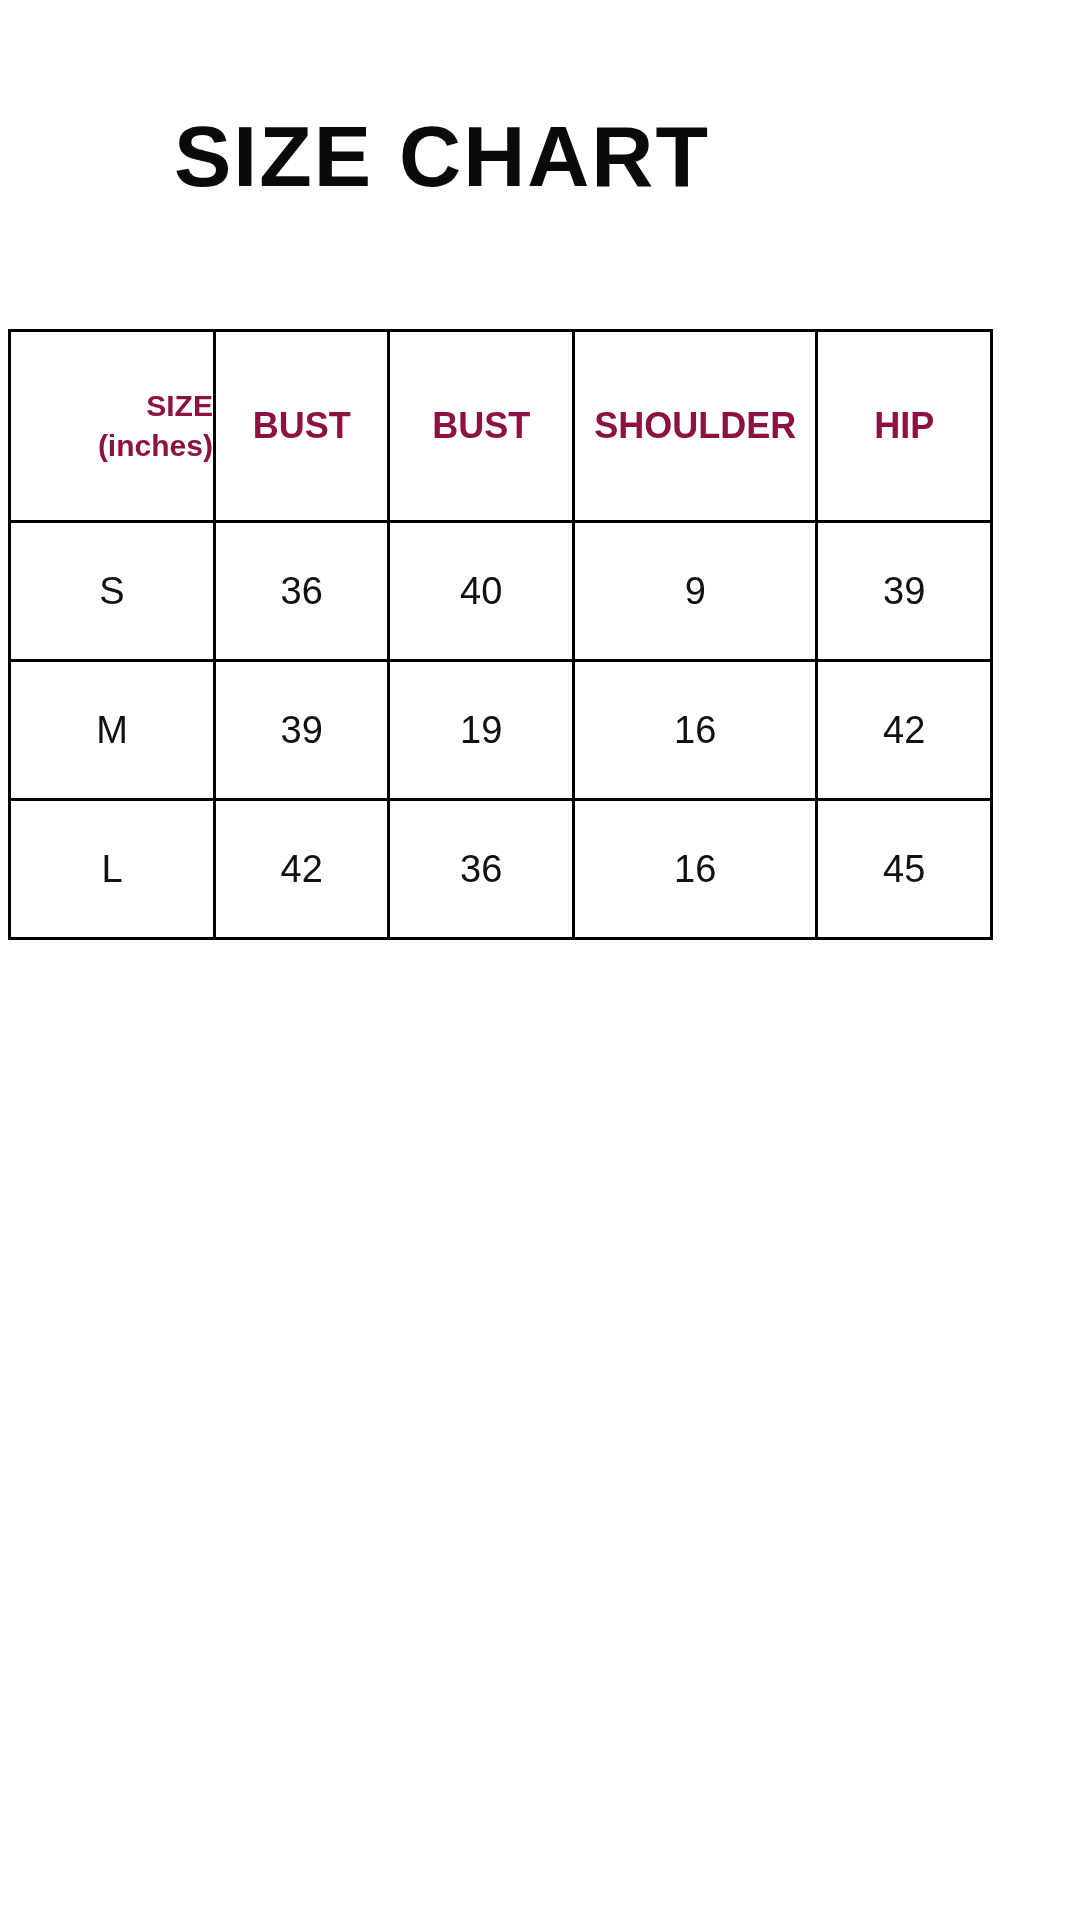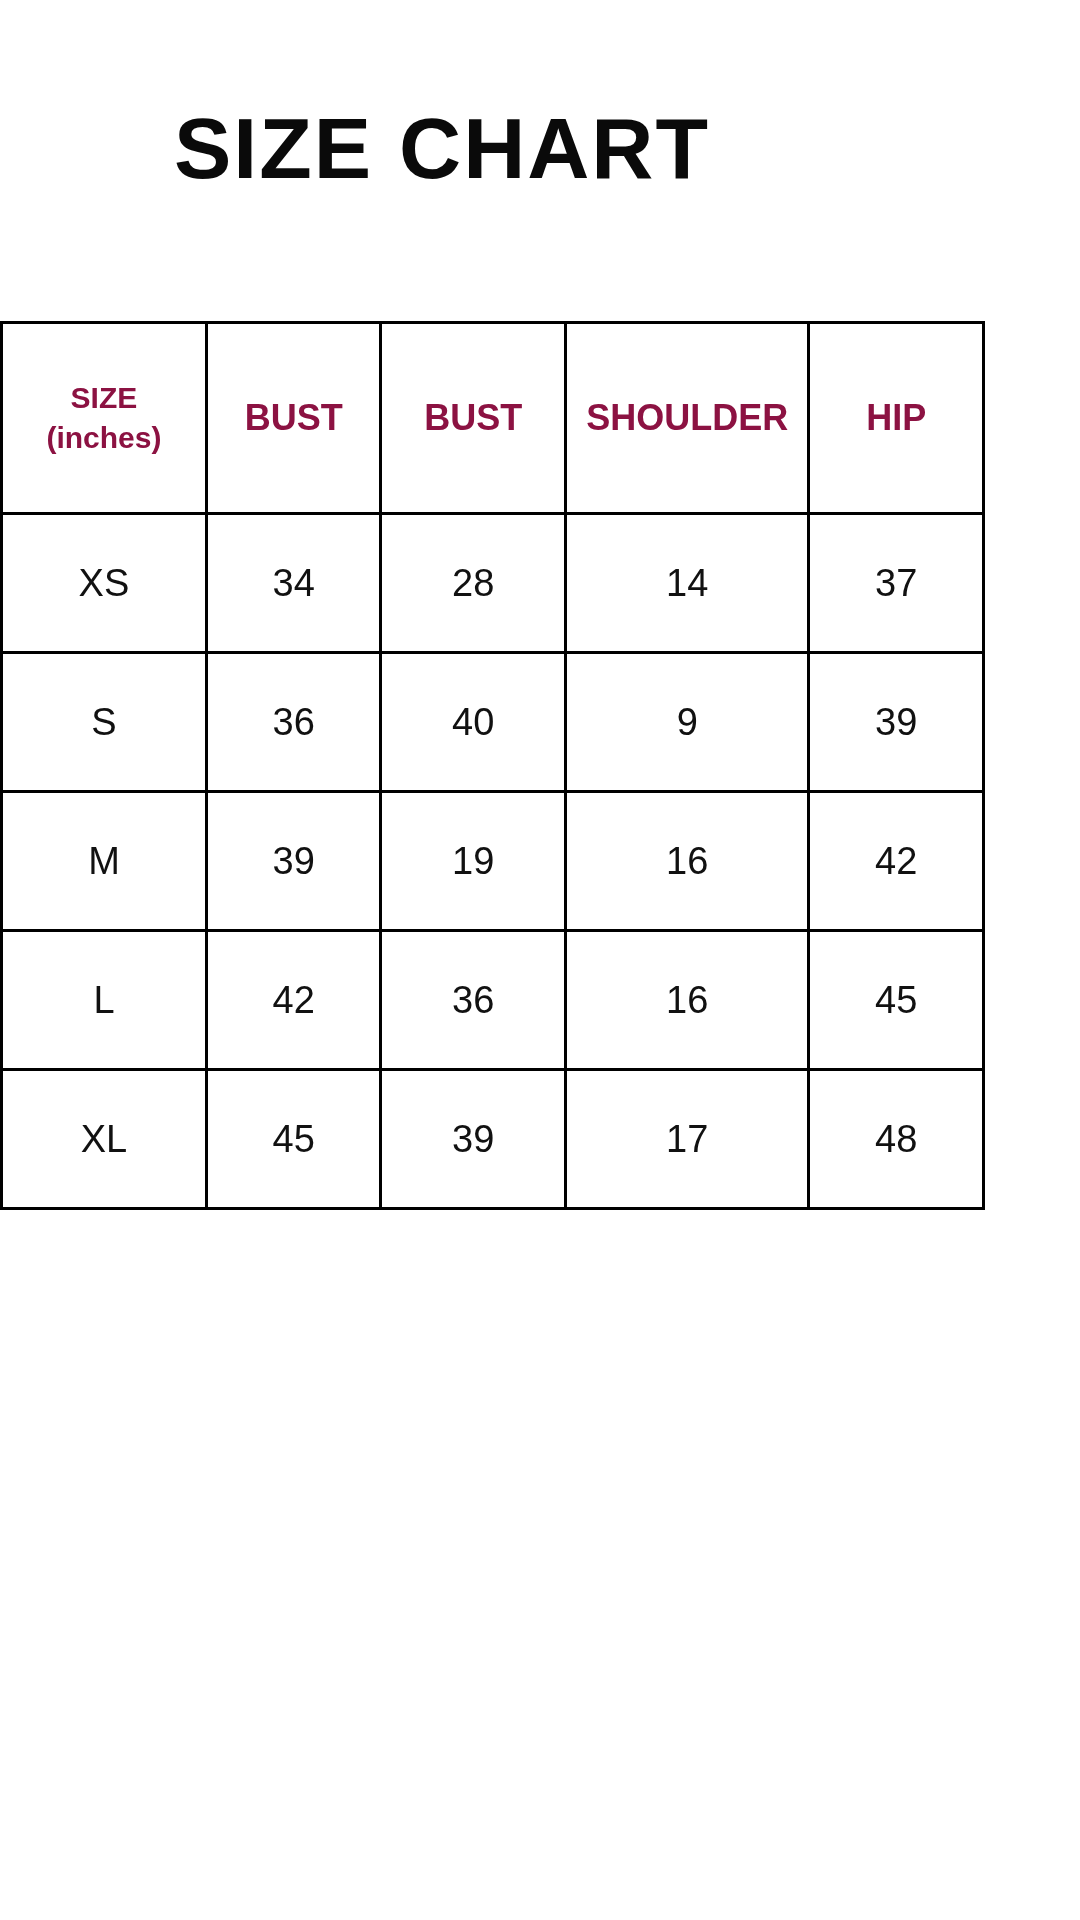--- a/index.html
+++ b/index.html
@@ -12,21 +12,21 @@
     height: 1920px;
     font-family: "Liberation Sans", sans-serif;
     color: #111111;
     position: relative;
     overflow: hidden;
   }
   .page {
     width: 884px;
     height: 1920px;
     box-sizing: border-box;
-    padding: 0;
+    padding: 8px;
     display: block;
   }
   .chart-title {
     text-align: center;
     font-size: 86px;
     font-weight: bold;
     letter-spacing: 2px;
     color: #0a0a0a;
     margin: 0;
     padding-top: 105px;
@@ -53,20 +53,21 @@
   thead th {
     height: 188px;
     color: #8c1242;
     font-weight: bold;
     font-size: 36px;
     line-height: 1.35;
     font-family: "Liberation Sans", sans-serif;
   }
   thead th.first-col {
     font-size: 30px;
+    text-align: right;
   }
   tbody td {
     height: 136px;
     font-size: 38px;
     font-weight: normal;
     color: #111111;
     font-family: "Liberation Sans", sans-serif;
   }
   col.c1 { width: 202px; }
   col.c2 { width: 172px; }
@@ -98,51 +99,37 @@
             <span class="hdr-line">(inches)</span>
           </th>
           <th>BUST</th>
           <th>BUST</th>
           <th>SHOULDER</th>
           <th>HIP</th>
         </tr>
       </thead>
       <tbody>
         <tr>
-          <td>XS</td>
-          <td>34</td>
-          <td>28</td>
-          <td>14</td>
-          <td>37</td>
-        </tr>
-        <tr>
           <td>S</td>
           <td>36</td>
           <td>40</td>
           <td>9</td>
           <td>39</td>
         </tr>
         <tr>
           <td>M</td>
           <td>39</td>
           <td>19</td>
           <td>16</td>
           <td>42</td>
         </tr>
         <tr>
           <td>L</td>
           <td>42</td>
           <td>36</td>
           <td>16</td>
           <td>45</td>
         </tr>
-        <tr>
-          <td>XL</td>
-          <td>45</td>
-          <td>39</td>
-          <td>17</td>
-          <td>48</td>
-        </tr>
       </tbody>
     </table>
   </div>
 
 </div>
 
 </body></html>

